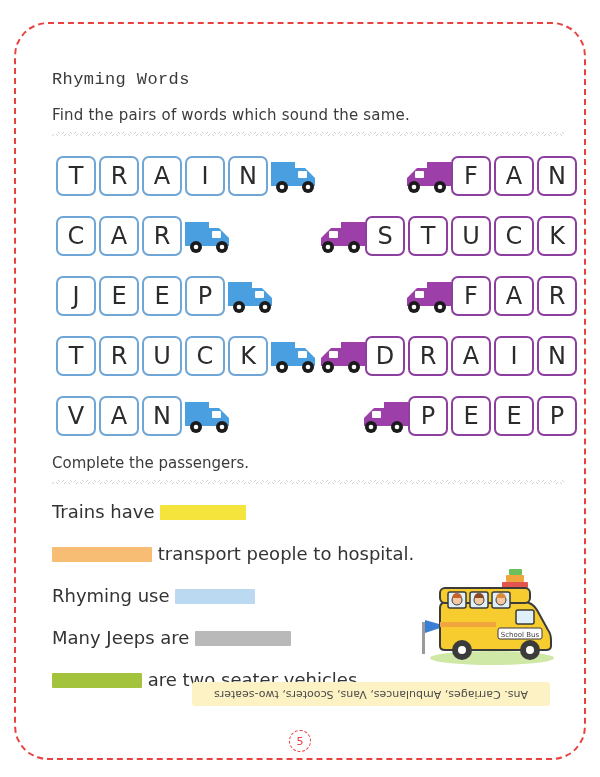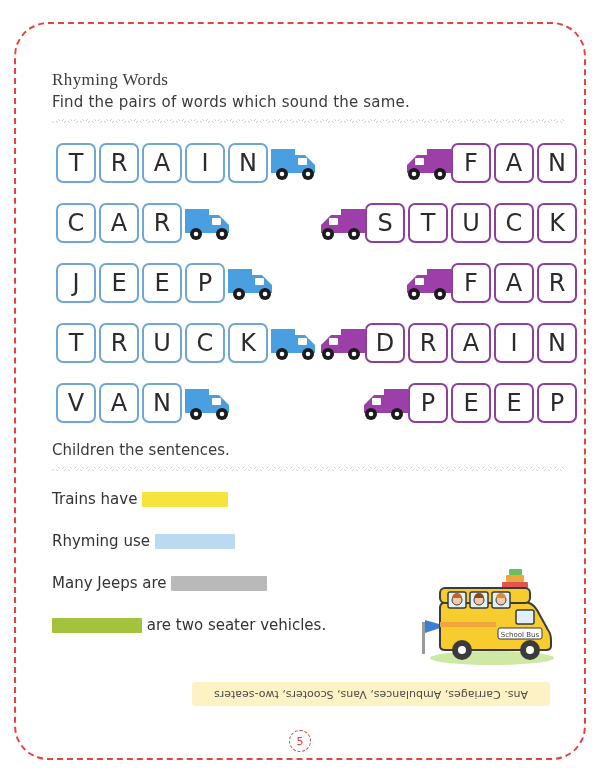--- a/index.html
+++ b/index.html
@@ -20,26 +20,26 @@
   }
   .content{
     position:absolute;
     left:36px;top:46px;
     width:528px;
   }
   .title{
     font-size:17px;
     color:#3b3b3b;
     letter-spacing:.4px;
-    font-family:Liberation Serif, serif;
+    font-family:Liberation Mono, monospace;
   }
   .subtitle{
     font-size:15px;
     color:#3b3b3b;
-    margin-top:3px;
+    margin-top:17px;
     letter-spacing:.2px;
   }
   .wavy{
     margin-top:7px;
     height:7px;
     width:513px;
     background-image:
       radial-gradient(circle at 3px 6px, transparent 2.6px, #c9c9c9 2.7px, #c9c9c9 3.3px, transparent 3.4px),
       radial-gradient(circle at 9px 0px, transparent 2.6px, #c9c9c9 2.7px, #c9c9c9 3.3px, transparent 3.4px);
     background-size:12px 7px;
@@ -94,21 +94,21 @@
       radial-gradient(circle at 3px 6px, transparent 2.6px, #c9c9c9 2.7px, #c9c9c9 3.3px, transparent 3.4px),
       radial-gradient(circle at 9px 0px, transparent 2.6px, #c9c9c9 2.7px, #c9c9c9 3.3px, transparent 3.4px);
     background-size:12px 7px;
     background-repeat:repeat-x;
     opacity:.85;
   }
   .sentences{margin-top:16px;}
   .sentence{
     display:flex;
     align-items:center;
-    font-size:15px;
+    font-size:18px;
     color:#333;
     margin-bottom:22px;
     line-height:20px;
     white-space:pre;
     text-align:center;
   }
   .blank{
     display:inline-block;
     height:15px;
     border-radius:1px;
@@ -387,25 +387,26 @@
               </svg>
             </div>
             <div class="letter purple">P</div>
             <div class="letter purple">E</div>
             <div class="letter purple">E</div>
             <div class="letter purple">P</div>
           </div>
         </div>
       </div>
 
-    <div class="sent-head">Children the sentences.</div>
+    <div class="sent-head">Complete the passengers.</div>
     <div class="wavy2"></div>
 
     <div class="sentences">
         <div class="sentence"><span>Trains have </span><span class="blank" style="background: rgb(245, 228, 60); width: 86px;"></span></div>
+        <div class="sentence"><span class="blank" style="background: rgb(247, 189, 117); width: 100px;"></span><span> transport people to hospital.</span></div>
         <div class="sentence"><span>Rhyming use </span><span class="blank" style="background: rgb(188, 217, 242); width: 80px;"></span></div>
         <div class="sentence"><span>Many Jeeps are </span><span class="blank" style="background: rgb(185, 185, 185); width: 96px;"></span></div>
         <div class="sentence"><span class="blank" style="background: rgb(164, 195, 60); width: 90px;"></span><span> are two seater vehicles.</span></div>
       </div>
   </div>
 
   <div class="bus">
     <svg width="160" height="110" viewBox="0 0 160 110">
 
       <ellipse cx="86" cy="98" rx="62" ry="7" fill="#cfe8a6"></ellipse>

